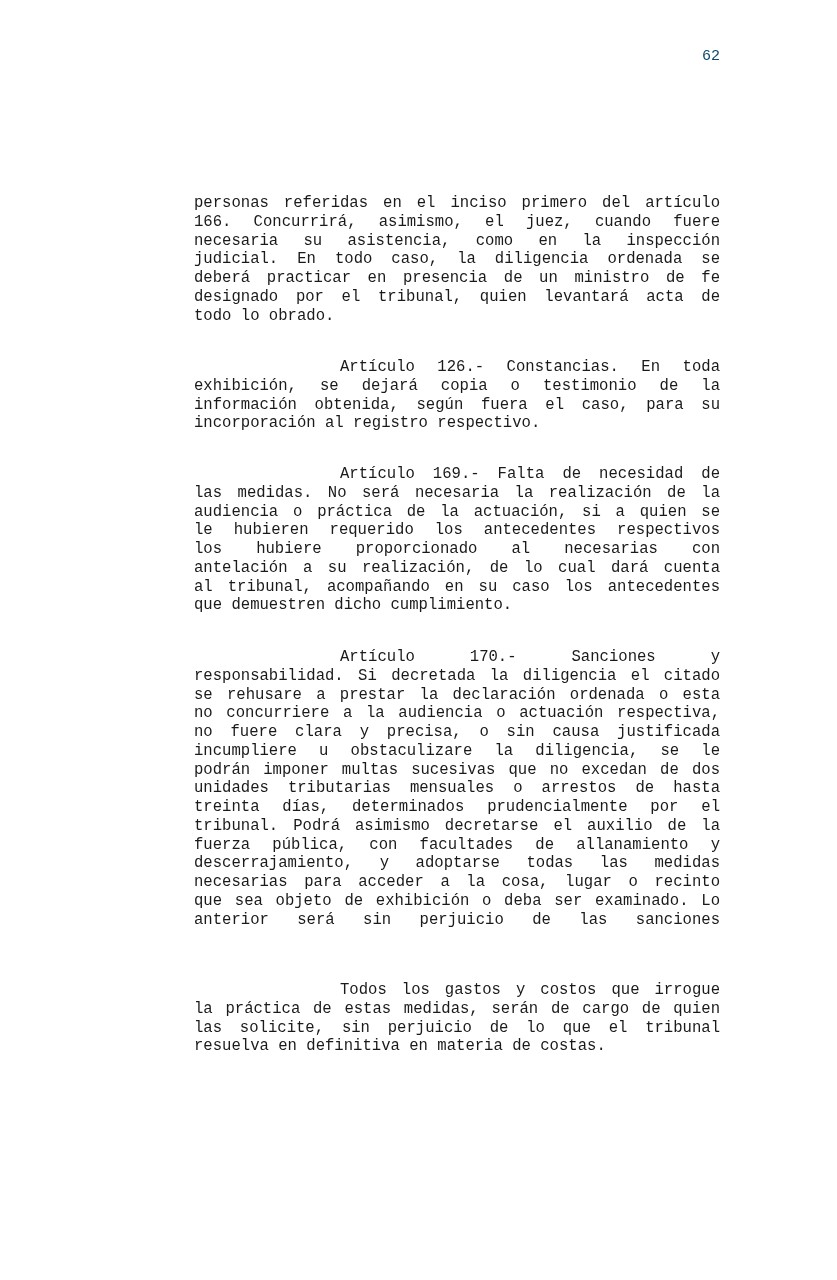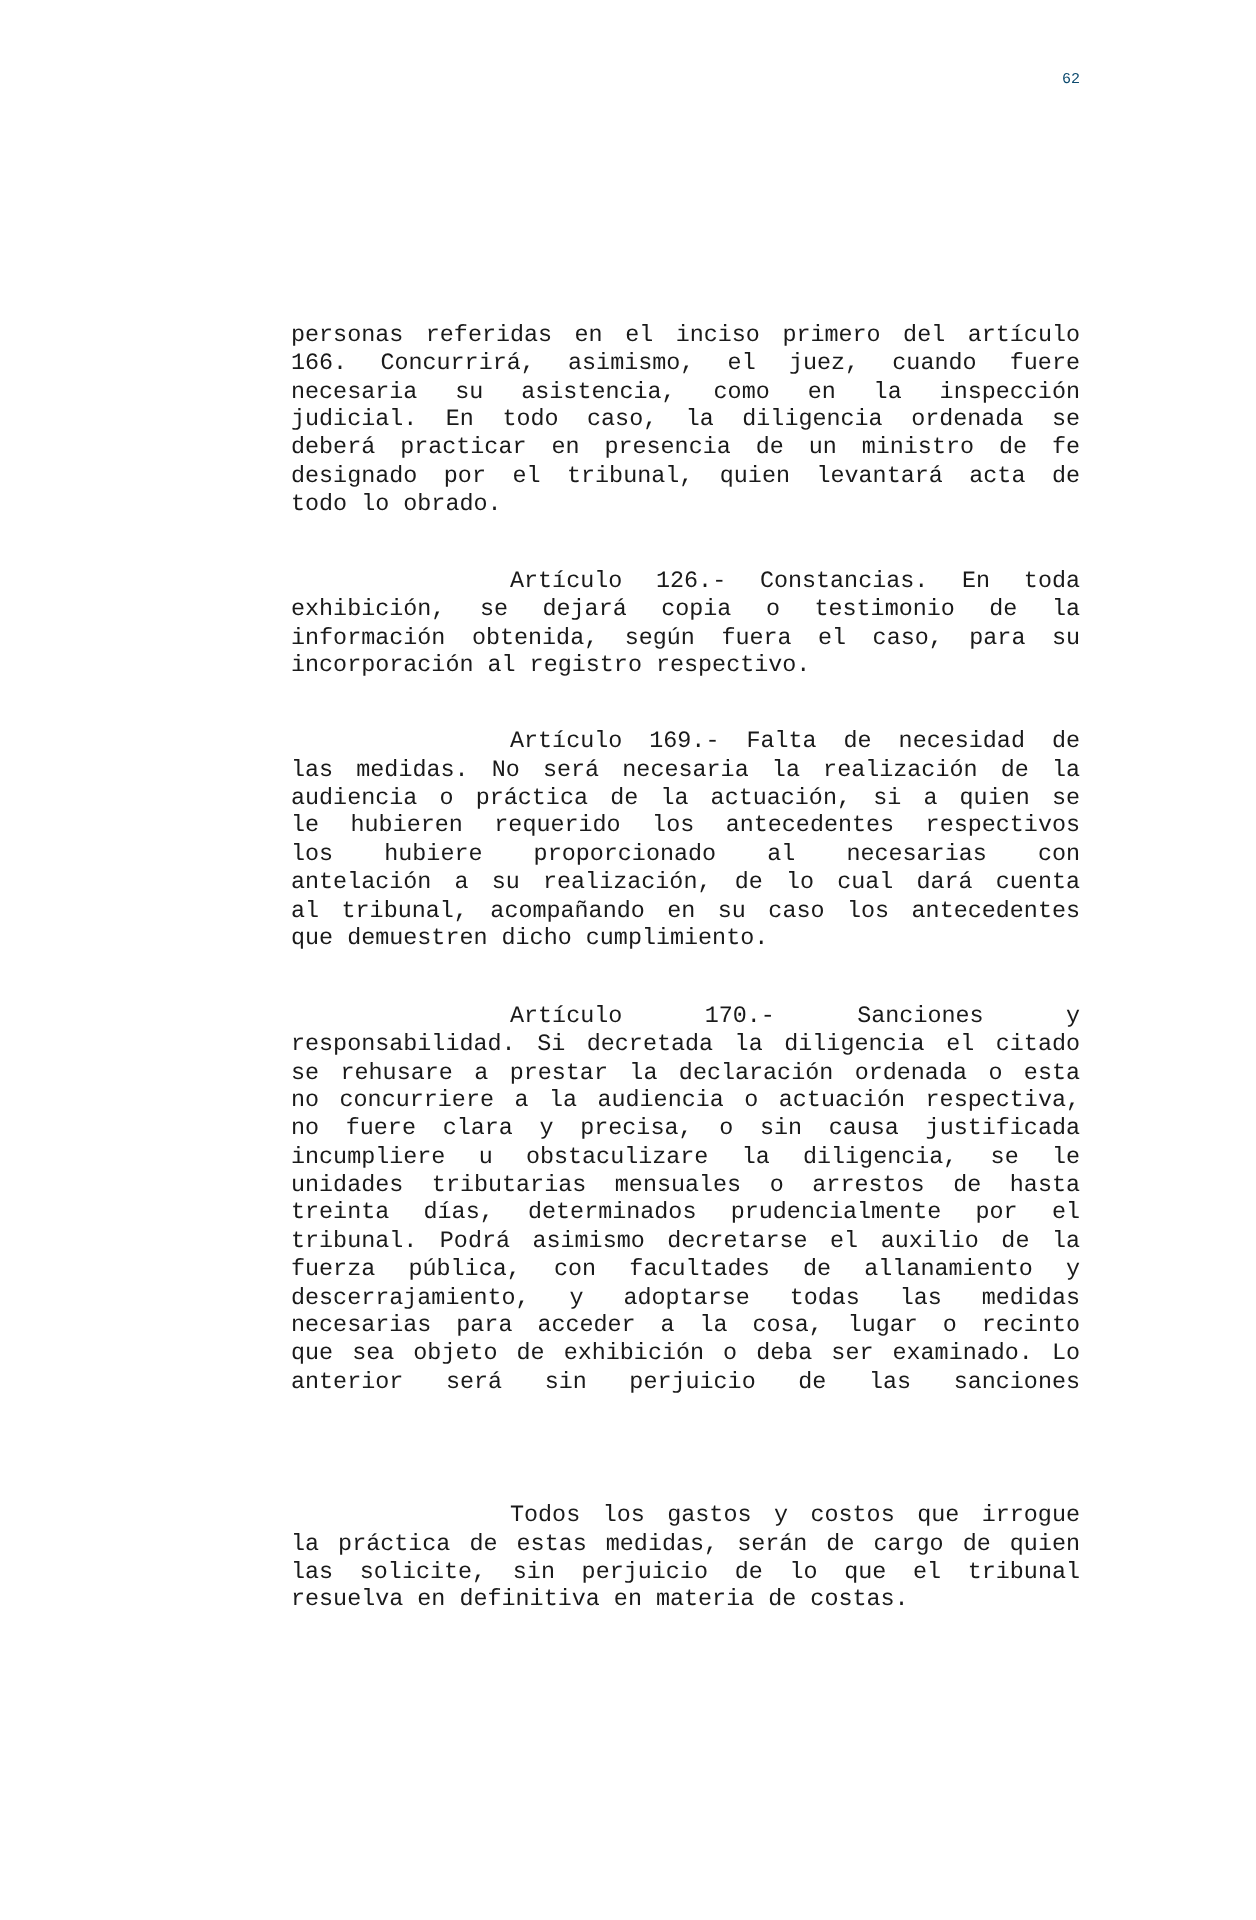--- a/index.html
+++ b/index.html
@@ -1,26 +1,26 @@
 <!DOCTYPE html>
 <html><head>
   <meta charset="utf-8">
   <style>
     html, body { margin: 0; padding: 0; background: #ffffff; }
     body { width: 837px; height: 1280px; position: relative; overflow: hidden; }
     .page-number {
       position: absolute; top: 48px; left: 672px; width: 48px;
       text-align: right;
       font-family: "Liberation Mono", "DejaVu Sans Mono", monospace;
-      font-size: 10px; color: #0c4a6e;
+      font-size: 15px; color: #0c4a6e;
     }
     .body-text {
       position: absolute; left: 194px; width: 526px;
       font-family: "Liberation Mono", "DejaVu Sans Mono", monospace;
-      font-size: 15.6px; color: #1a1a1a; margin-top: 20px;
+      font-size: 15.6px; color: #1a1a1a;
     }
     .line {
       height: 18.75px; line-height: 18.75px;
       white-space: nowrap;
       text-align: justify; text-align-last: justify;
     }
     .line.last { text-align: center; text-align-last: left; }
     .line.indent { padding-left: 146px; }
   </style>
 </head>
@@ -56,20 +56,21 @@
   <div class="line last">que demuestren dicho cumplimiento.</div>
 </div>
 
 <div class="body-text" style="top:648px;">
   <div class="line indent">Artículo 170.- Sanciones y</div>
   <div class="line">responsabilidad. Si decretada la diligencia el citado</div>
   <div class="line">se rehusare a prestar la declaración ordenada o esta</div>
   <div class="line">no concurriere a la audiencia o actuación respectiva,</div>
   <div class="line">no fuere clara y precisa, o sin causa justificada</div>
   <div class="line">incumpliere u obstaculizare la diligencia, se le</div>
+  <div class="line">podrán imponer multas sucesivas que no excedan de dos</div>
   <div class="line">unidades tributarias mensuales o arrestos de hasta</div>
   <div class="line">treinta días, determinados prudencialmente por el</div>
   <div class="line">tribunal. Podrá asimismo decretarse el auxilio de la</div>
   <div class="line">fuerza pública, con facultades de allanamiento y</div>
   <div class="line">descerrajamiento, y adoptarse todas las medidas</div>
   <div class="line">necesarias para acceder a la cosa, lugar o recinto</div>
   <div class="line">que sea objeto de exhibición o deba ser examinado. Lo</div>
   <div class="line">anterior será sin perjuicio de las sanciones</div>
 </div>
 

